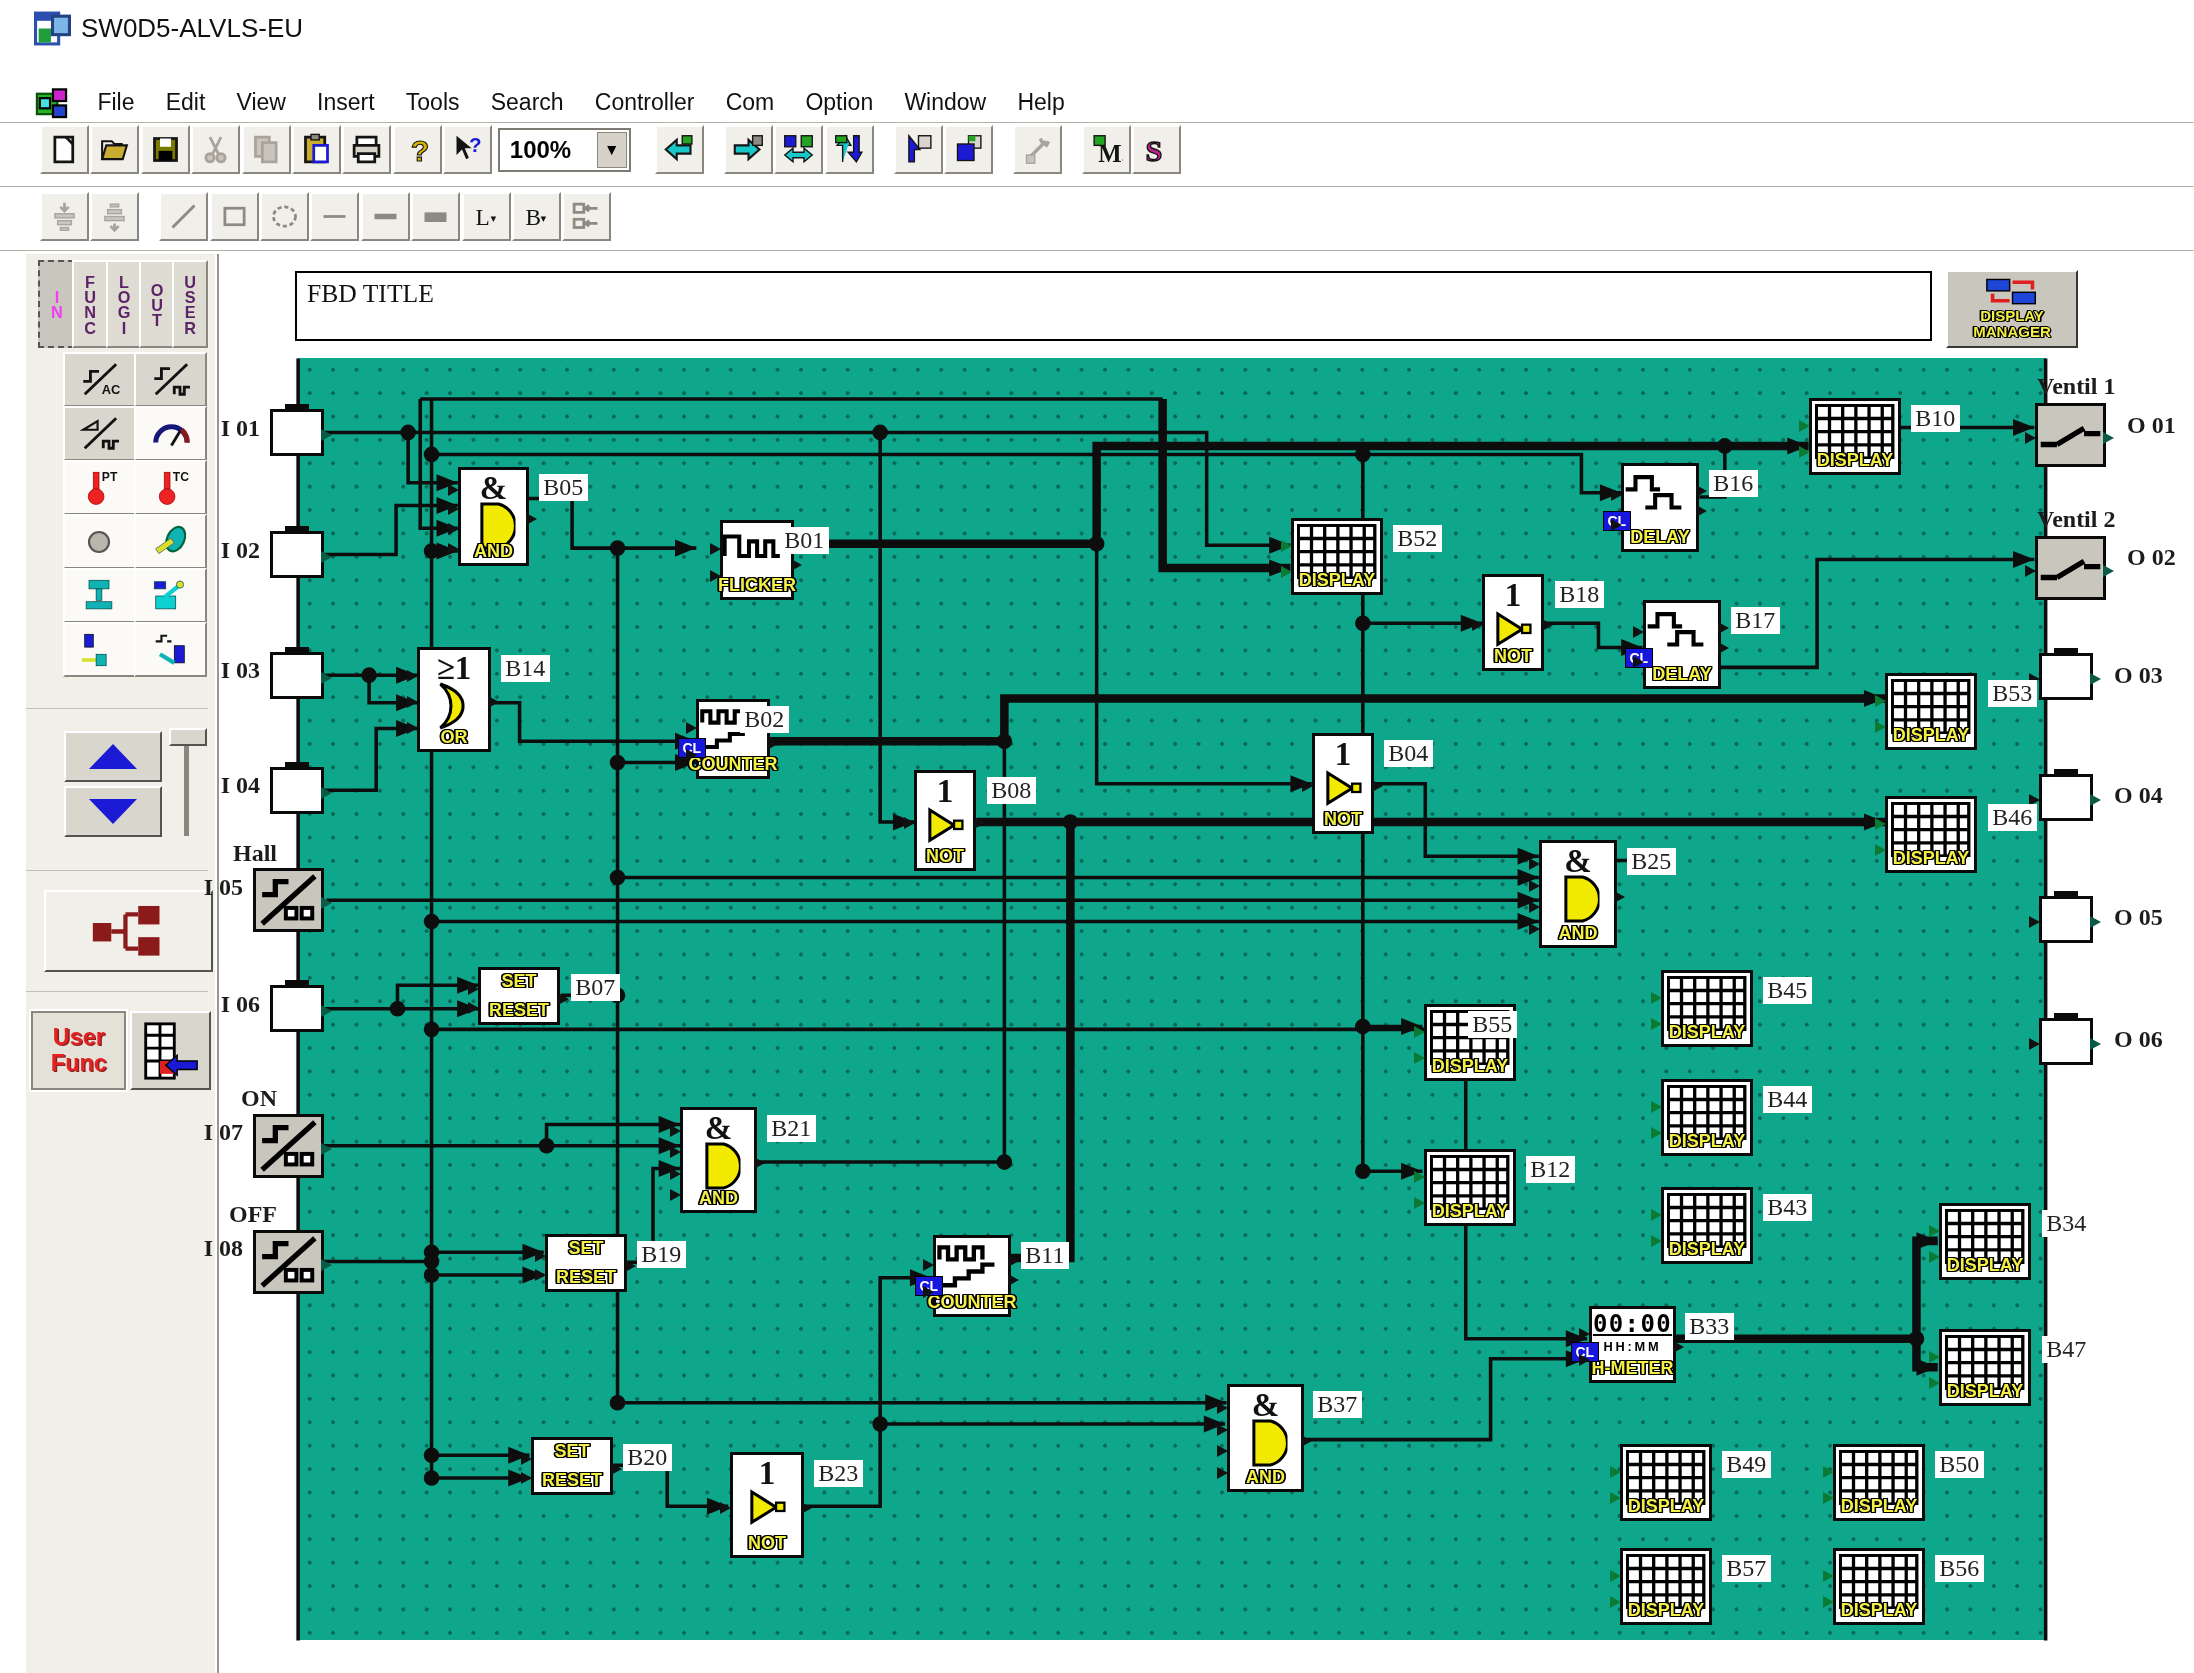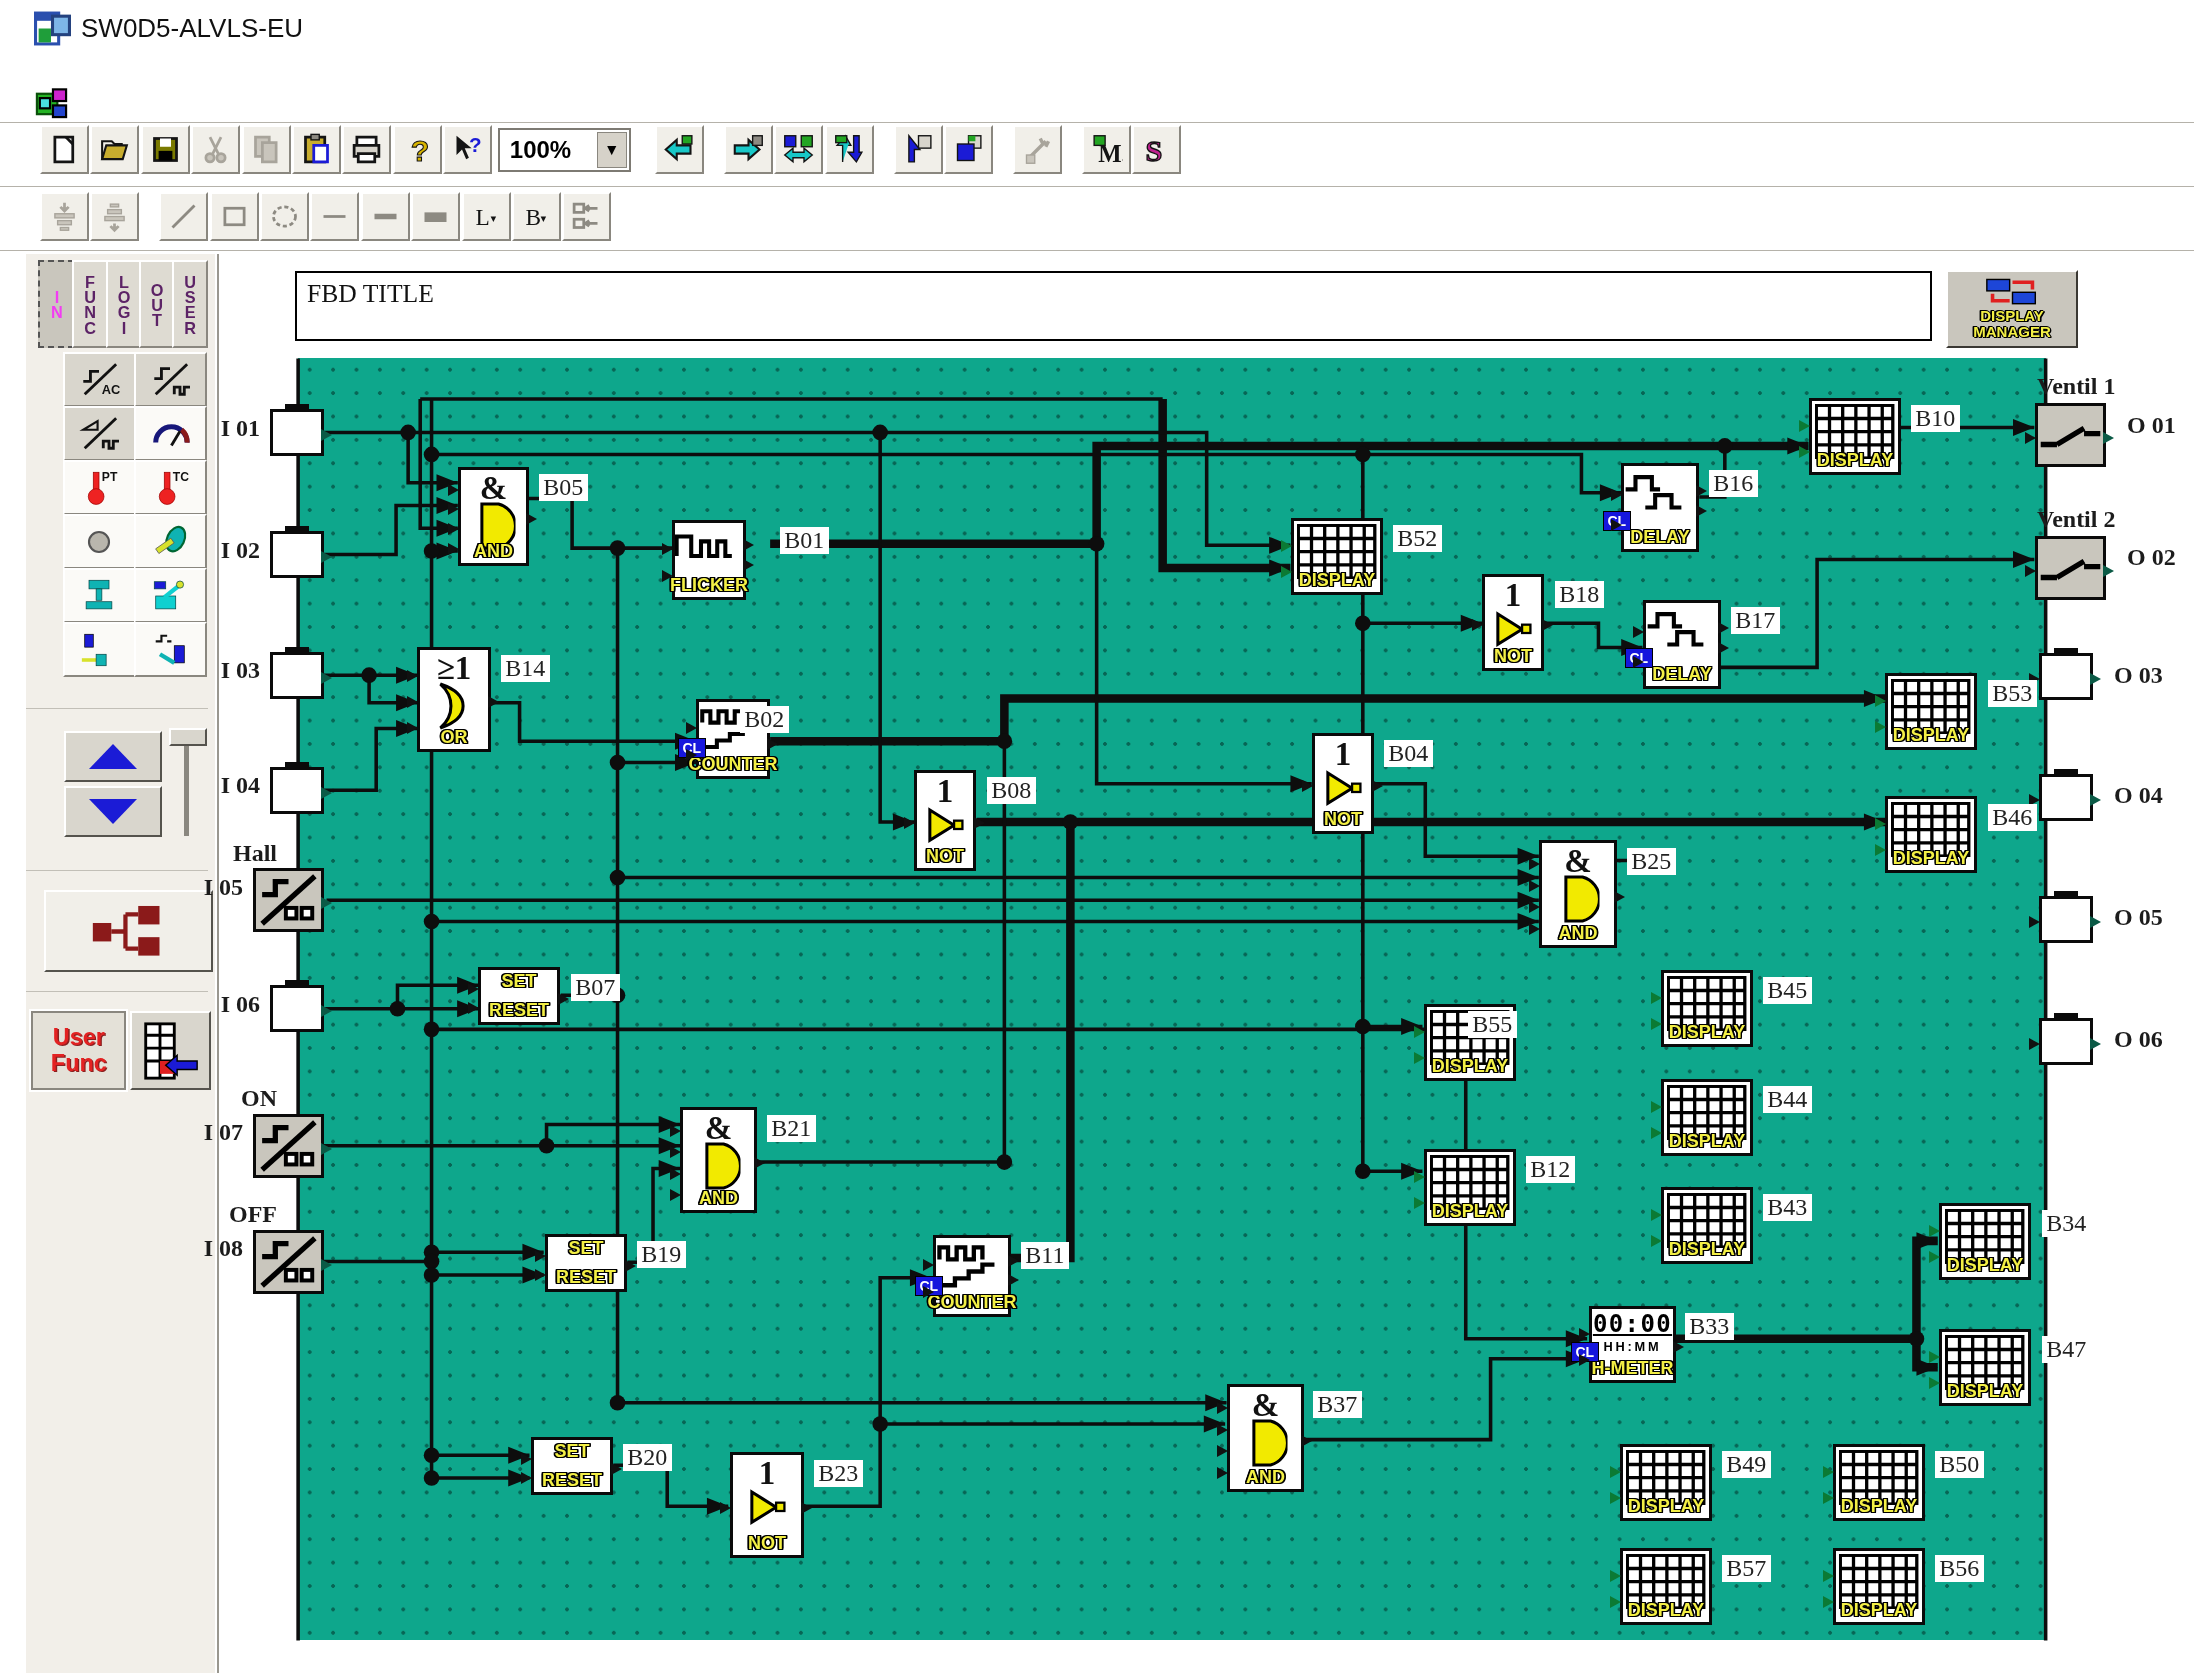--- a/index.html
+++ b/index.html
@@ -93,20 +93,33 @@
   <span id="window-title">SW0D5-ALVLS-EU</span>
 </div>
 
 <div class="abs" id="menubar">
   <svg width="35" height="35" viewBox="0 0 24 24" style="margin-right:12.8px">
     <rect x="2" y="6" width="14" height="14" fill="#24b324" stroke="#0a500a" stroke-width="1.5"></rect>
     <rect x="4" y="9" width="7" height="7" fill="#49e0e0" stroke="#000" stroke-width="1.5"></rect>
     <rect x="13" y="3" width="9" height="8" fill="#cc22cc" stroke="#000" stroke-width="1.5"></rect>
     <rect x="13" y="14" width="9" height="8" fill="#2244cc" stroke="#000" stroke-width="1.5"></rect>
   </svg>
+  <div id="menu-items" style="display:flex">
+      <span class="menu-item">File</span>
+      <span class="menu-item">Edit</span>
+      <span class="menu-item">View</span>
+      <span class="menu-item">Insert</span>
+      <span class="menu-item">Tools</span>
+      <span class="menu-item">Search</span>
+      <span class="menu-item">Controller</span>
+      <span class="menu-item">Com</span>
+      <span class="menu-item">Option</span>
+      <span class="menu-item">Window</span>
+      <span class="menu-item">Help</span>
+    </div>
 </div>
 
 <div class="abs hr" style="top:122px"></div>
 <div class="abs tb" id="toolbar1">
     <div class="tb-group">
       <div class="tb-btn">
         <svg viewBox="0 0 24 24">
           <rect x="5" y="3" width="13" height="18" fill="#fff" stroke="#141414" stroke-width="2"></rect>
           <path d="M13 3 l5 5" stroke="#141414" stroke-width="2" fill="none"></path>
         </svg>
@@ -591,21 +604,21 @@
         <path d="M12 4 H34 A30 30 0 0 1 34 62 H12 Z" fill="#f2ea00" stroke="#000" stroke-width="4"></path>
       </svg>
       <div class="cap">AND</div>
       <div class="pin" style="left: -12.8px; top: 13.5px; border-top: 6.4px solid transparent; border-bottom: 6.4px solid transparent; border-left: 11.4px solid rgb(17, 17, 17);"></div>
       <div class="pin" style="left: -12.8px; top: 33px; border-top: 6.4px solid transparent; border-bottom: 6.4px solid transparent; border-left: 11.4px solid rgb(17, 17, 17);"></div>
       <div class="pin" style="left: -12.8px; top: 53px; border-top: 6.4px solid transparent; border-bottom: 6.4px solid transparent; border-left: 11.4px solid rgb(17, 17, 17);"></div>
       <div class="pin" style="left: -12.8px; top: 73px; border-top: 6.4px solid transparent; border-bottom: 6.4px solid transparent; border-left: 11.4px solid rgb(17, 17, 17);"></div>
       <div class="pin" style="left: 65px; top: 43px; border-top: 6.4px solid transparent; border-bottom: 6.4px solid transparent; border-left: 11.4px solid rgb(17, 17, 17);"></div>
     </div>
     <div class="chip" style="left: 539px; top: 474px;">B05</div>
-    <div class="blk" style="left: 672px; top: 520px; width: 74px; height: 80px;"><svg viewBox="0 0 72 40" style="width:86%;margin-top:7px">
+    <div class="blk" style="left: 720px; top: 520px; width: 74px; height: 80px;"><svg viewBox="0 0 72 40" style="width:86%;margin-top:7px">
         <path d="M2 32 V8 H20 V32 H32 V14 H42 V32 H52 V14 H62 V32 H70" stroke="#000" stroke-width="5" fill="none"></path>
       </svg><div class="cap">FLICKER</div><div class="pin" style="left: -12.8px; top: 20px; border-top: 6.4px solid transparent; border-bottom: 6.4px solid transparent; border-left: 11.4px solid rgb(17, 17, 17);"></div><div class="pin" style="left: -12.8px; top: 47px; border-top: 6.4px solid transparent; border-bottom: 6.4px solid transparent; border-left: 11.4px solid rgb(17, 17, 17);"></div><div class="pin" style="left: 68px; top: 16px; border-top: 6.4px solid transparent; border-bottom: 6.4px solid transparent; border-left: 11.4px solid rgb(17, 17, 17);"></div><div class="pin" style="left: 68px; top: 36px; border-top: 6.4px solid transparent; border-bottom: 6.4px solid transparent; border-left: 11.4px solid rgb(17, 17, 17);"></div></div>
     <div class="chip" style="left: 780px; top: 527px;">B01</div>
     <div class="blk" style="left: 417px; top: 647px; width: 74px; height: 105px;">
       <div class="sym" style="font-size: 33px;">≥1</div>
       <svg viewBox="0 0 56 66" style="position:absolute;left:50%;top:31px;transform:translateX(-50%);width:43px;height:50px">
         <path d="M10 4 Q40 14 40 33 Q40 52 10 62 Q24 50 24 33 Q24 16 10 4 Z" fill="#f2ea00" stroke="#000" stroke-width="4"></path>
       </svg>
       <div class="cap">OR</div>
       <div class="pin" style="left: -12.8px; top: 20px; border-top: 6.4px solid transparent; border-bottom: 6.4px solid transparent; border-left: 11.4px solid rgb(17, 17, 17);"></div>

